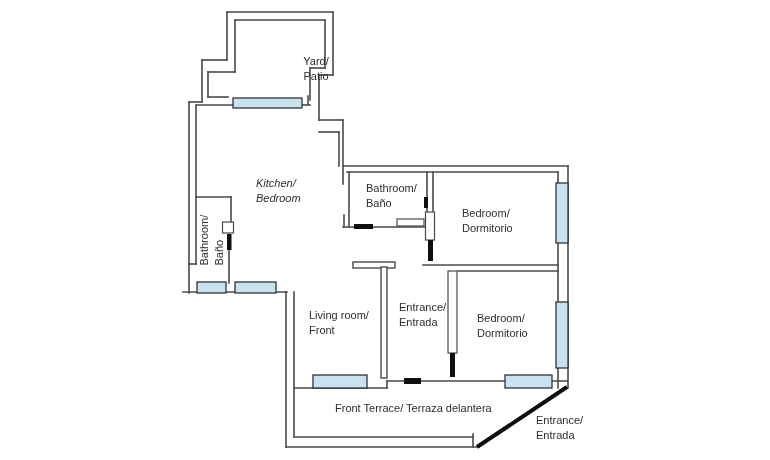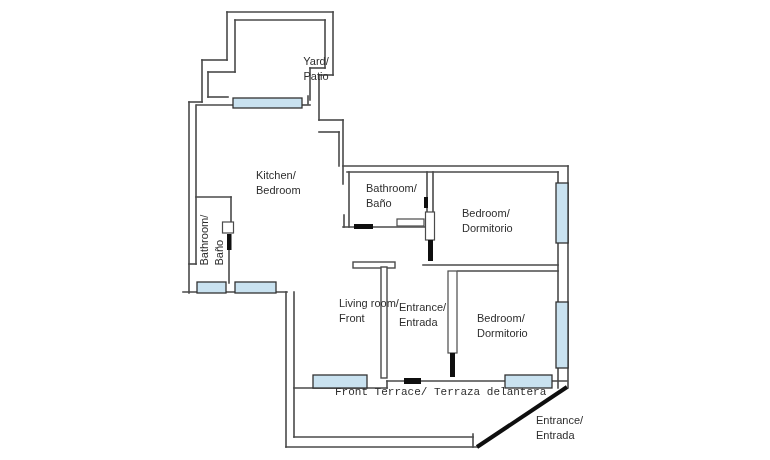--- a/index.html
+++ b/index.html
@@ -100,30 +100,30 @@
     <rect class="door" x="354" y="224" width="19" height="5"></rect>
     <rect class="door" x="424" y="197" width="4" height="11"></rect>
     <rect class="door" x="428" y="240" width="5" height="21"></rect>
     <rect class="door" x="450" y="353" width="5" height="24"></rect>
     <rect class="door" x="404" y="378" width="17" height="6"></rect>
     <line class="door-line" x1="567" y1="387" x2="477" y2="447"></line>
   </svg>
 
   <div class="lbl center" style="left:237px;top:54px;width:62px;"><span>Yard/</span><br><span>Patio</span></div>
 
-  <div class="lbl" style="left:256px;top:168px;"><span>Kitchen/</span><br><span>Bedroom</span></div>
+  <div class="lbl" style="left:256px;top:176px;font-style:italic;"><span>Kitchen/</span><br><span>Bedroom</span></div>
 
   <div class="lbl rot" style="left:184px;top:223px;width:56px;"><span>Bathroom/</span><br><span>Baño</span></div>
 
   <div class="lbl" style="left:366px;top:181px;"><span>Bathroom/</span><br><span>Baño</span></div>
 
   <div class="lbl" style="left:462px;top:206px;"><span>Bedroom/</span><br><span>Dormitorio</span></div>
 
-  <div class="lbl" style="left:309px;top:296px;margin-left:30px;"><span>Living room/</span><br><span>Front</span></div>
+  <div class="lbl" style="left:309px;top:308px;"><span>Living room/</span><br><span>Front</span></div>
 
   <div class="lbl" style="left:399px;top:300px;"><span>Entrance/</span><br><span>Entrada</span></div>
 
   <div class="lbl" style="left:477px;top:311px;"><span>Bedroom/</span><br><span>Dormitorio</span></div>
 
-  <div class="lbl" style="left:335px;top:385px;font-family:Liberation Mono, monospace;"><span>Front Terrace/ Terraza delantera</span></div>
+  <div class="lbl" style="left:335px;top:401px;"><span>Front Terrace/ Terraza delantera</span></div>
 
   <div class="lbl" style="left:536px;top:413px;"><span>Entrance/</span><br><span>Entrada</span></div>
 </div>
 
 </body></html>

